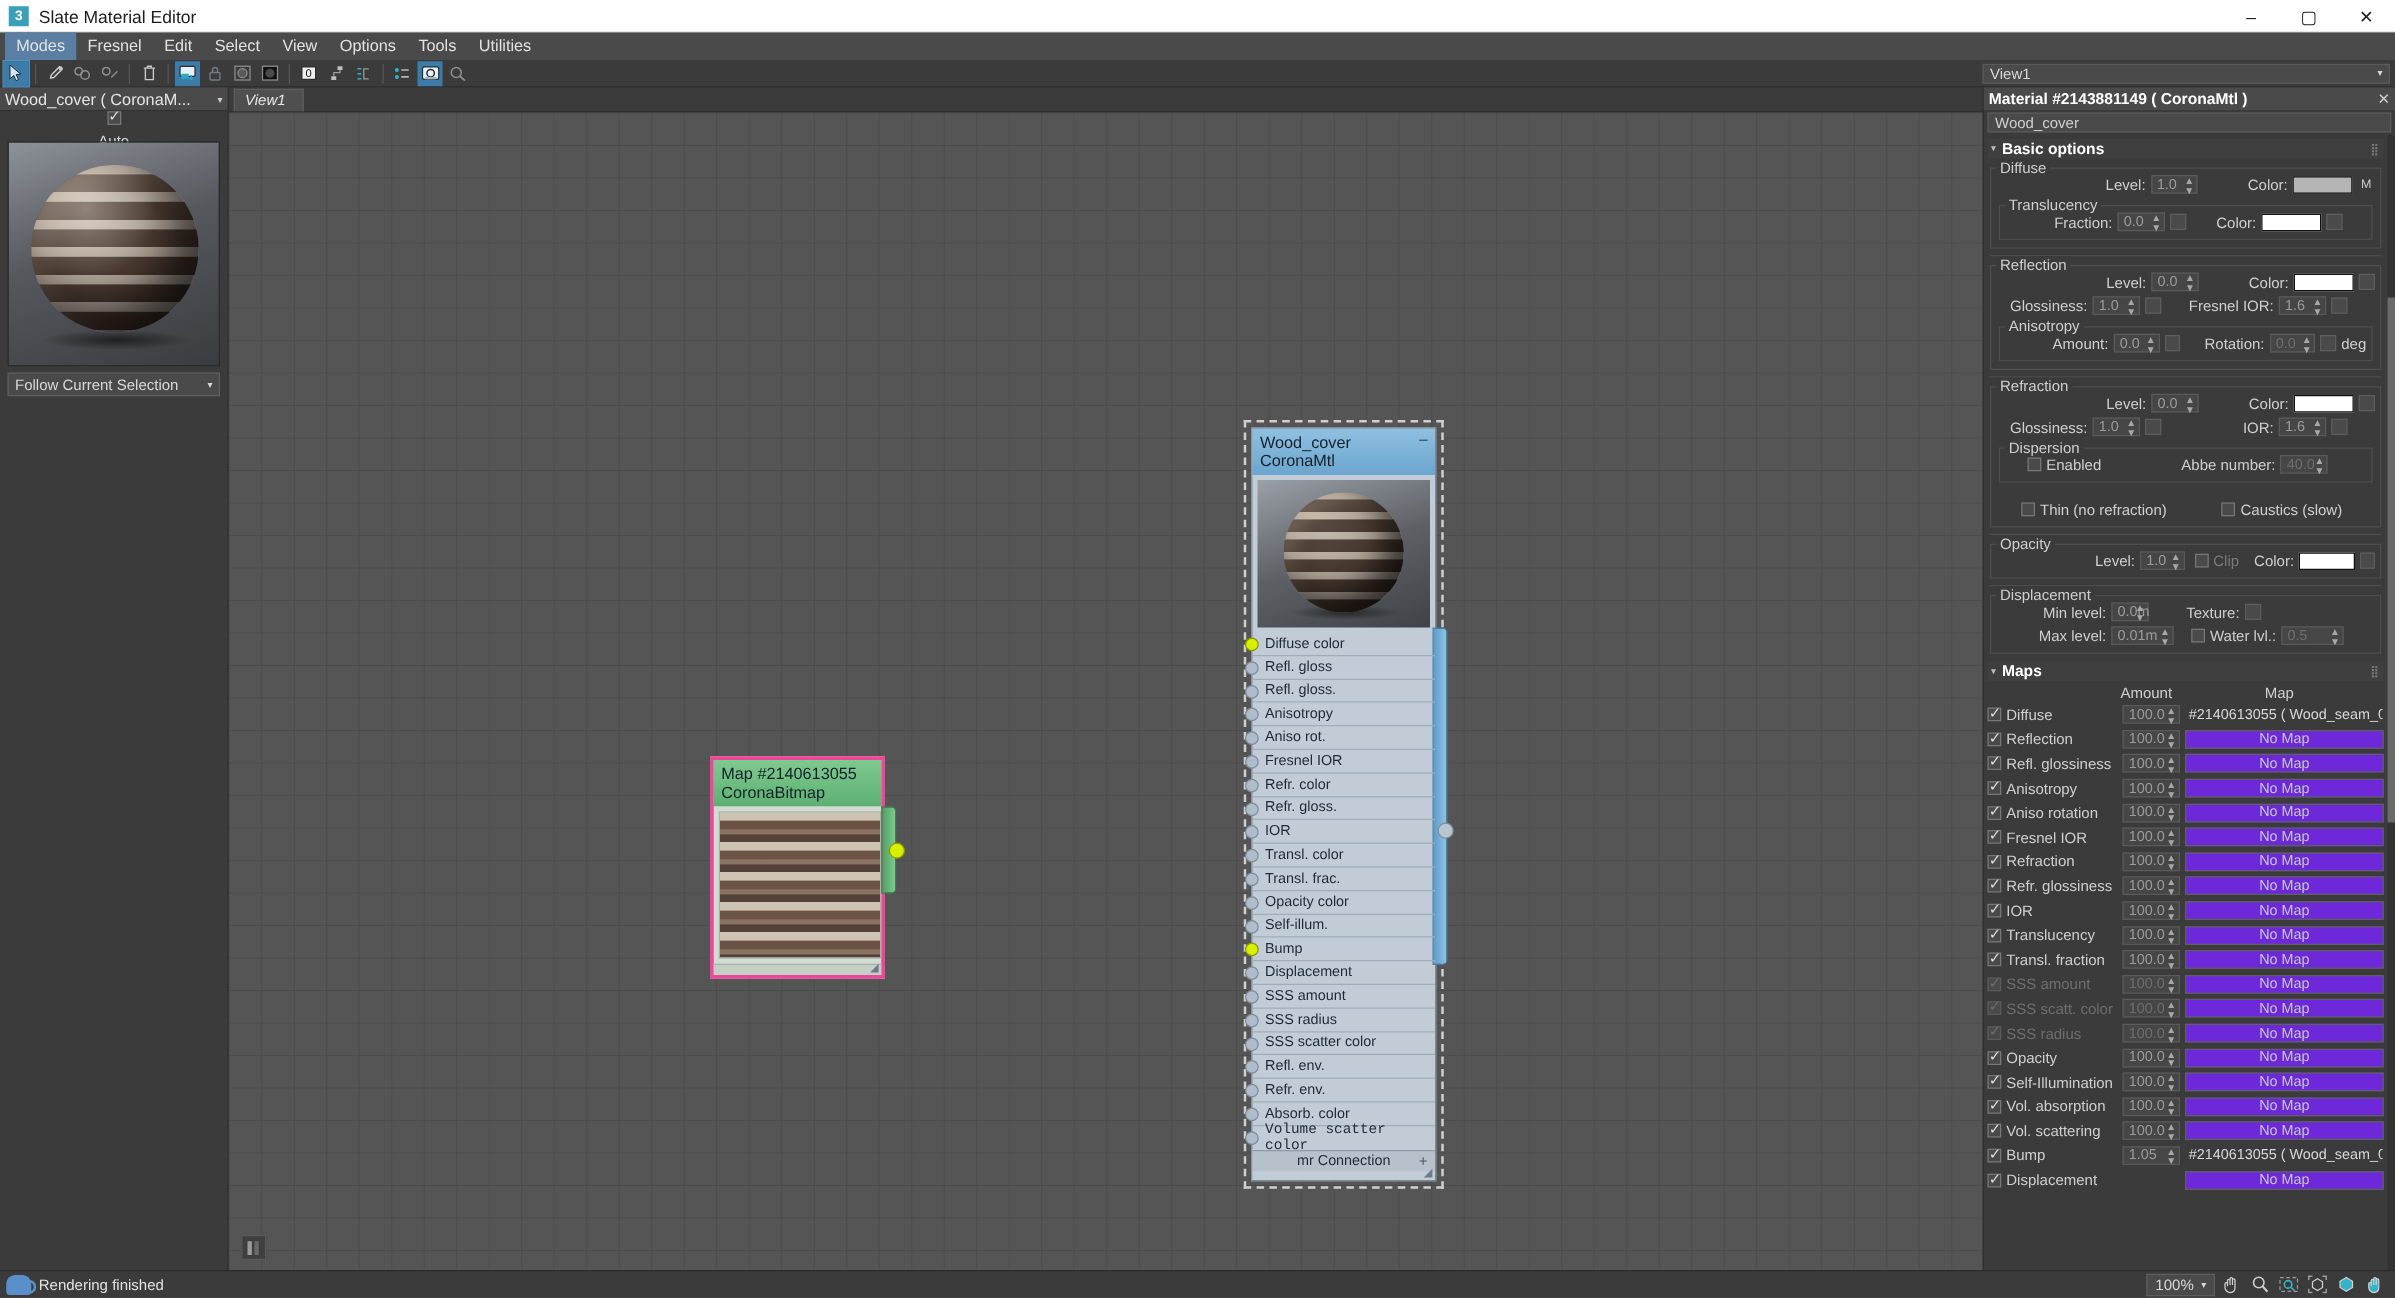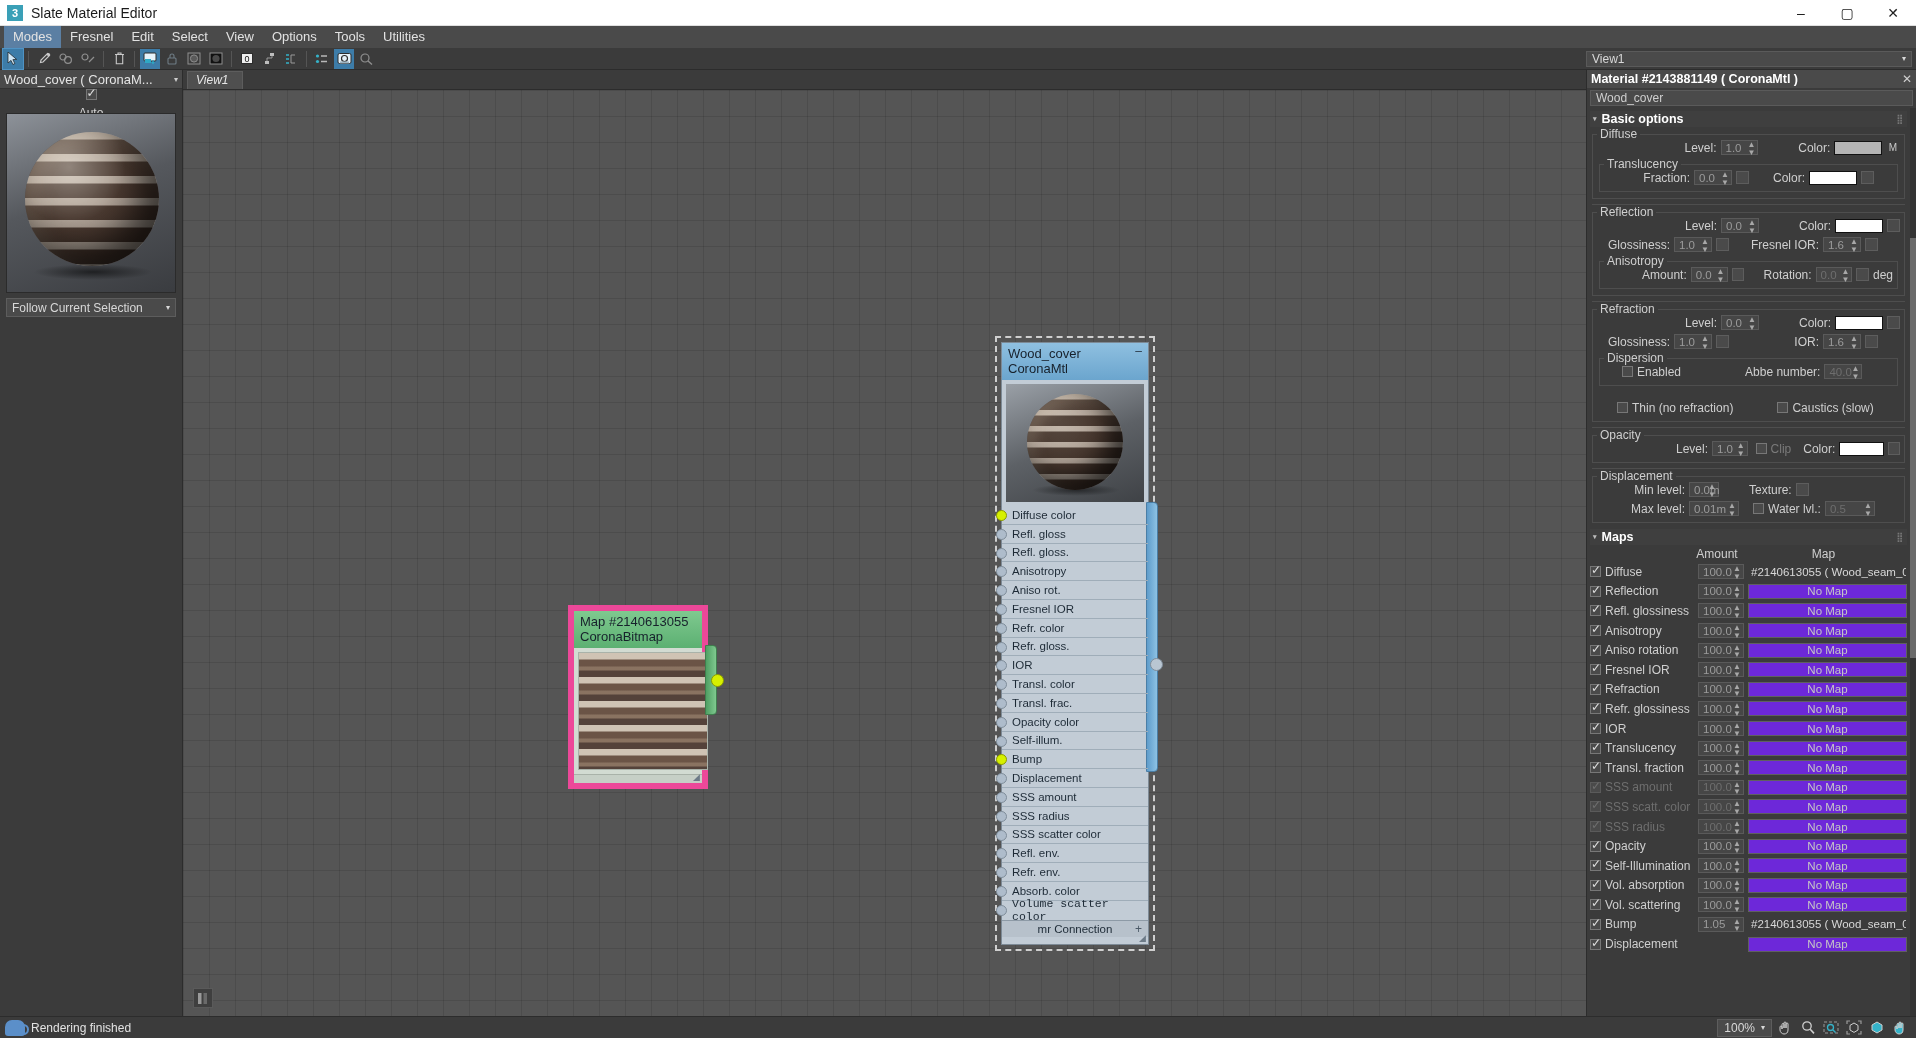--- a/index.html
+++ b/index.html
@@ -133,21 +133,21 @@
            font-size:11.5px; color:#1d2a36; border-top:1px solid #8d9aa6; position:relative;}
   .mrconn .plus{ position:absolute; right:6px; color:#4b5a68; font-size:12px;}
   .resz{ position:absolute; right:2px; bottom:1px; font-size:9px; color:#6d7b88;}
   .node-mtl .rblade{ position:absolute; right:-9px; top:160px; width:12px; height:270px;
                      background:linear-gradient(90deg,#5e9ccb,#8dc2e4); border:1px solid #4a7ea6;
                      border-radius:0 4px 4px 0;}
   .node-mtl .rknob{ position:absolute; right:-14px; top:316px; width:13px;height:13px;border-radius:50%;
                     background:#b9c6d2; border:1px solid #7f8d9a;}
 
   .node-map{ left:385px; top:515px; width:140px; }
-  .node-map .body{ background:#d2dbd2; border:6px solid #ec4899;}
+  .node-map .body{ background:#d2dbd2; border:3px solid #ec4899;}
   .node-map .hdr{ background:linear-gradient(180deg,#7fc98f,#5cb072); }
   .node-map .thumb{ margin:4px; width:130px; height:118px; position:relative; overflow:hidden;
      background:
        repeating-linear-gradient(180deg,
          #cfc3b4 0px, #cfc3b4 6px,
          #6b5446 7px, #6b5446 13px,
          #8a7361 14px, #8a7361 17px,
          #54423a 18px, #54423a 24px);
      border:1px solid #a9b2a9;}
   .node-map .foot{ height:9px; background:#c6cfc6; border-top:1px solid #a9b2a9; position:relative;}

